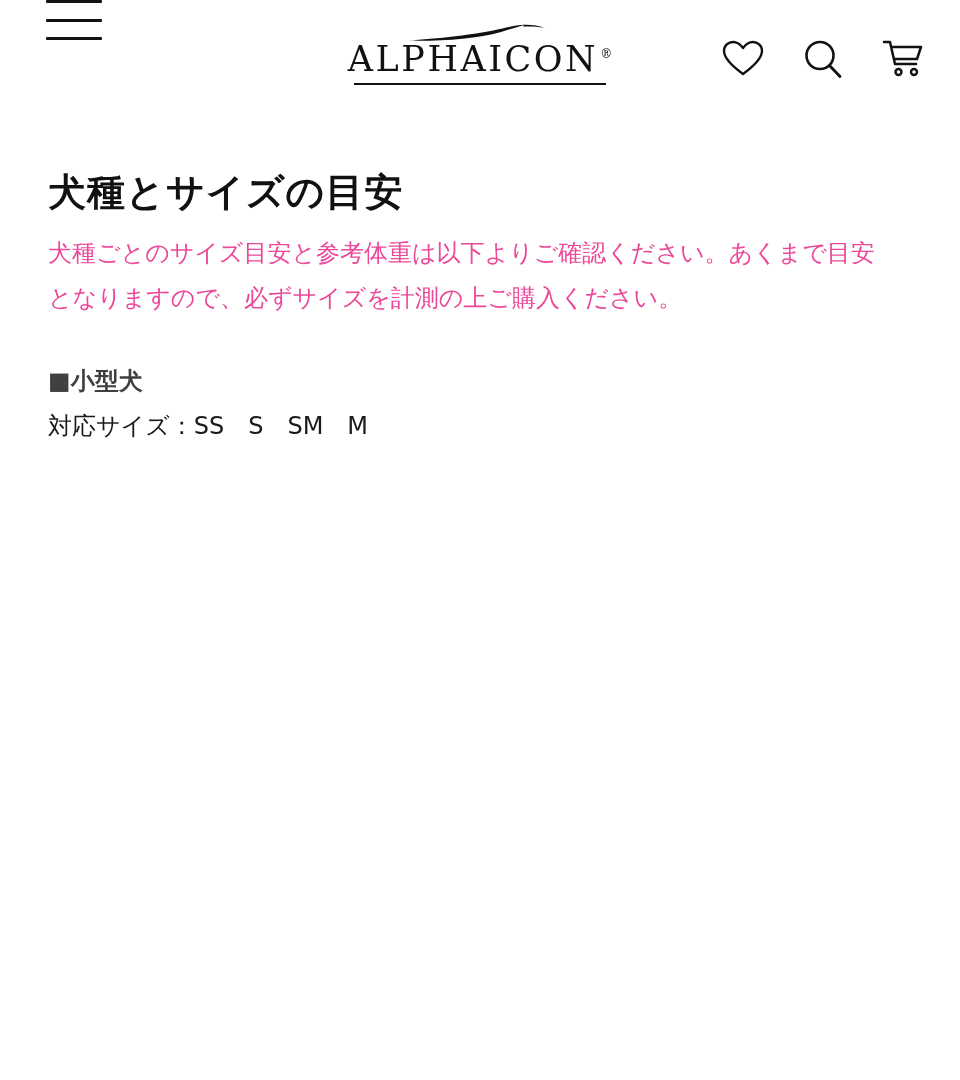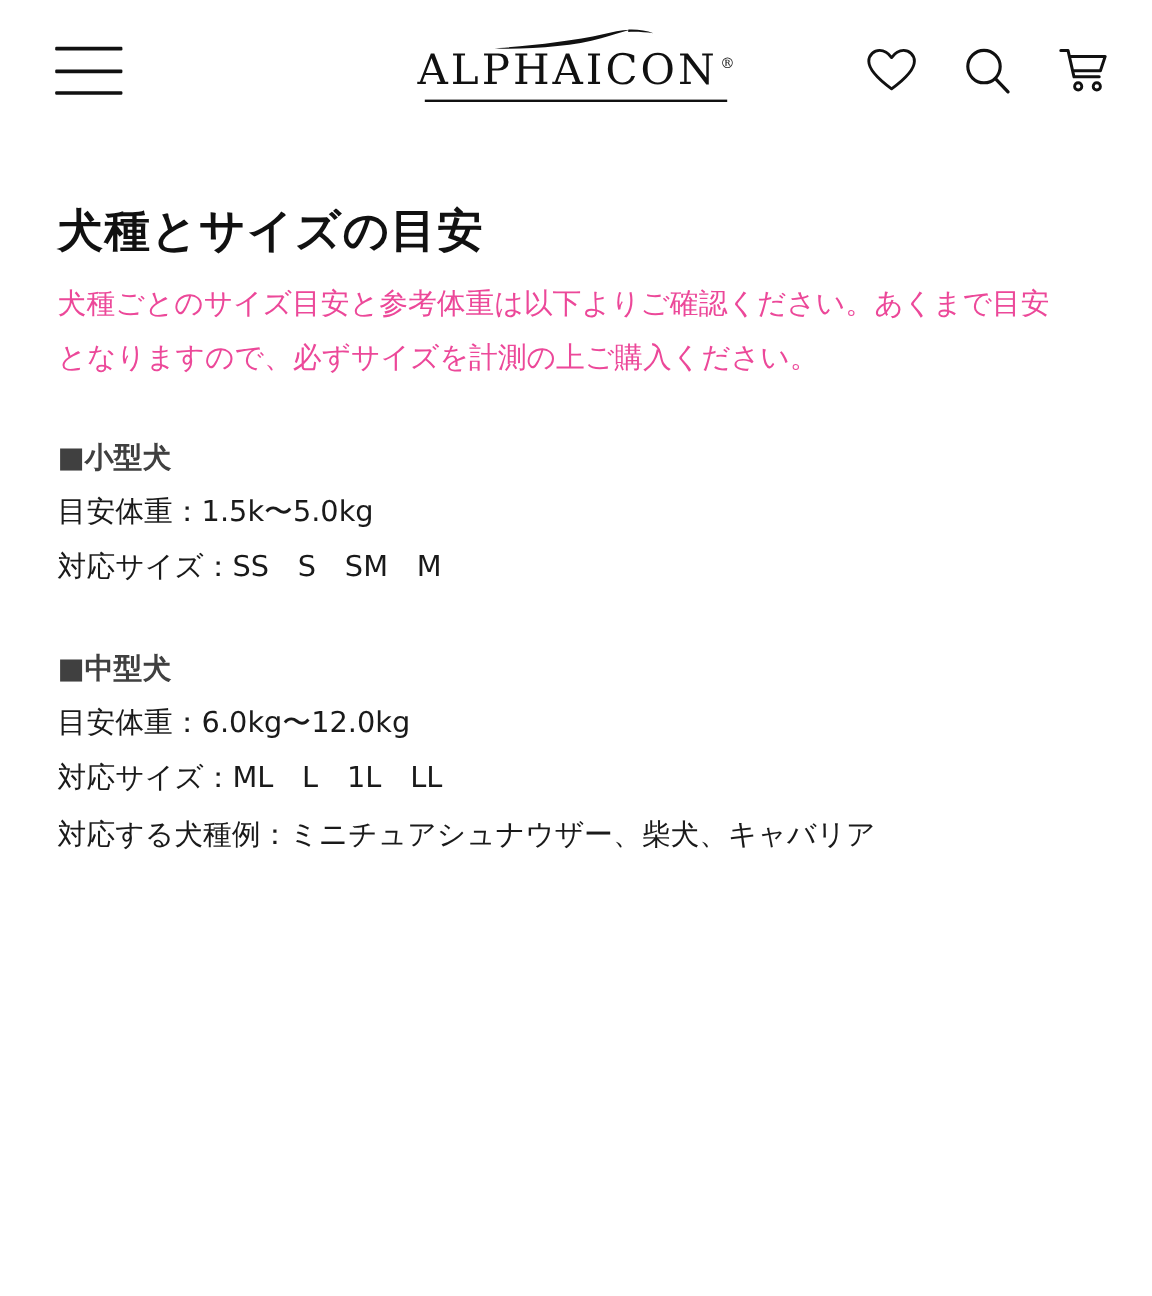--- a/index.html
+++ b/index.html
@@ -13,21 +13,20 @@
     font-family: "DejaVu Sans", "Liberation Sans", sans-serif;
     color: #1a1a1a;
     overflow: hidden;
   }
 
   
   .site-header {
     position: relative;
     height: 118px;
     display: flex;
-    align-items: center;
     padding: 0 34px 0 46px;
     box-sizing: border-box;
   }
 
   .hamburger {
     width: 56px;
     height: 40px;
     display: flex;
     flex-direction: column;
     justify-content: space-between;
@@ -178,24 +177,17 @@
 </header>
 
 <main class="content">
 
   <h1 class="page-title">犬種とサイズの目安</h1>
 
   <p class="lede">犬種ごとのサイズ目安と参考体重は以下よりご確認ください。あくまで目安となりますので、必ずサイズを計測の上ご購入ください。</p>
 
   <section class="size-block">
     <p class="size-heading">■小型犬</p>
-    <p class="size-line">目安体重：1.5k〜5.0kg</p>
     <p class="size-line">対応サイズ：SS　S　SM　M</p>
   </section>
 
-  <section class="size-block">
-    <p class="size-heading">■中型犬</p>
-    <p class="size-line">目安体重：6.0kg〜12.0kg</p>
-    <p class="size-line">対応サイズ：ML　L　1L　LL</p>
-    <p class="size-line">対応する犬種例：ミニチュアシュナウザー、柴犬、キャバリア</p>
-  </section>
 
 </main>
 
 </body></html>

